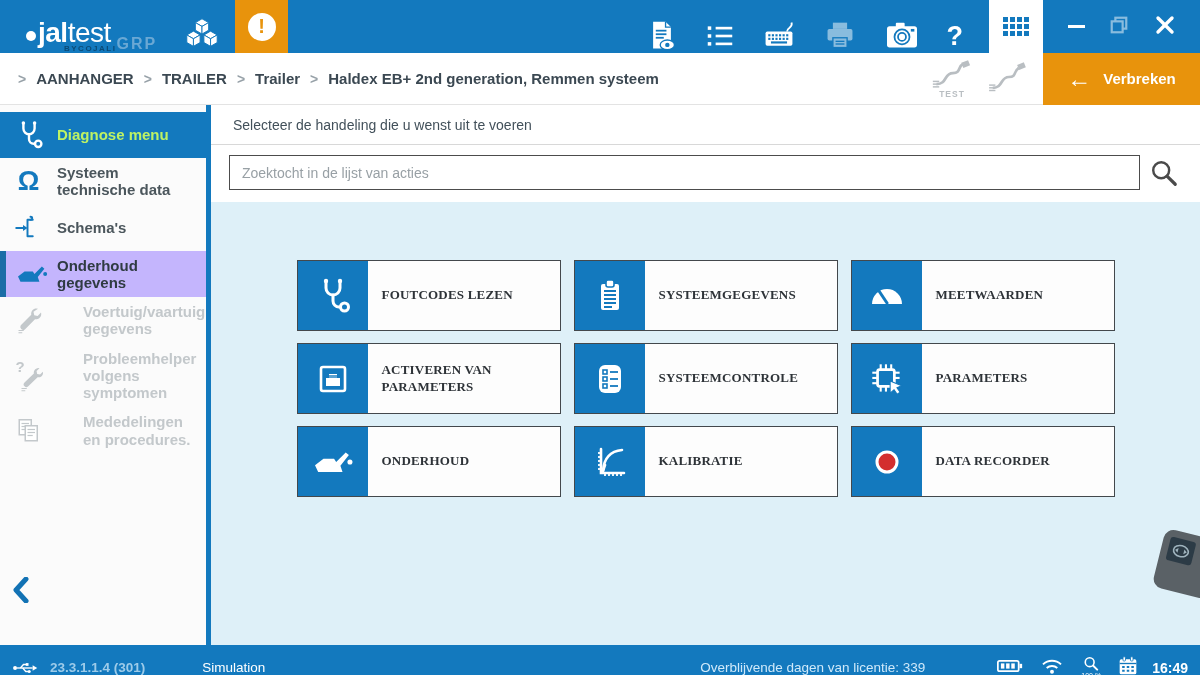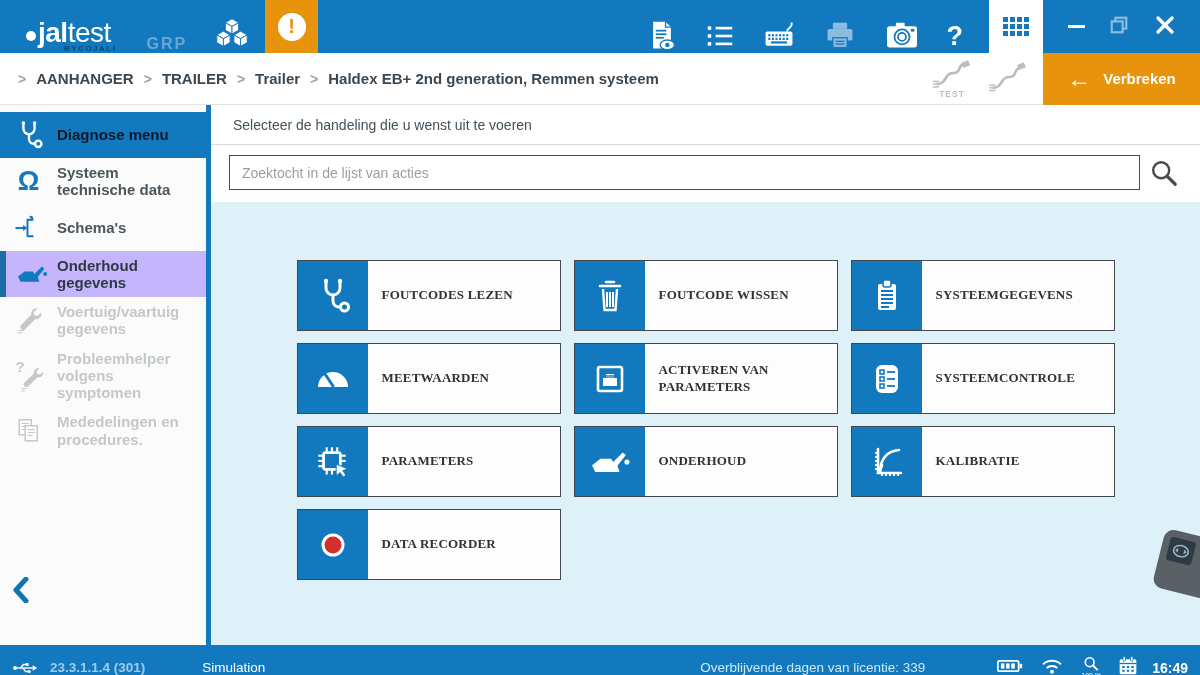--- a/index.html
+++ b/index.html
@@ -7,21 +7,21 @@
   body { font-family:"Liberation Sans","DejaVu Sans",sans-serif; background:#fff; }
 
   
   .topbar { height:53px; background:#1379BE; display:flex; align-items:flex-end; position:relative; }
   .logo { margin-left:26px; display:flex; flex-direction:column; color:#fff; line-height:1; }
   .logo-row { display:flex; align-items:flex-end; }
   .logo-dot { width:10px; height:10px; border-radius:50%; background:#fff; margin:0 2px 6px 0; }
   .logo-jal { font-size:28px; font-weight:700; letter-spacing:-.5px; }
   .logo-test { font-size:28px; font-weight:300; letter-spacing:-.5px; }
   .logo-by { font-size:8px; font-weight:700; letter-spacing:1.5px; color:#0b4a75; padding-left:38px; margin-top:-2px; }
-  .grp { color:#6aa8d4; font-weight:700; font-size:16px; letter-spacing:2px; margin-left:30px; }
+  .grp { color:#6aa8d4; font-weight:700; font-size:16px; letter-spacing:2px; }
   .cubes { margin-left:26px; display:flex; }
   .alert-tile { width:53px; height:53px; background:#E8930C; margin-left:14px; display:flex; align-items:center; justify-content:center; }
   .alert-circle { width:28px; height:28px; border-radius:50%; background:#fff; color:#E8930C; font-weight:700; font-size:20px; display:flex; align-items:center; justify-content:center; }
   .topbar-spacer { flex:1; }
   .tb-icons { display:flex; align-items:center; gap:27px; margin-right:26px; }
   .tb-icon { display:flex; align-items:center; justify-content:center; }
   .faded { opacity:.5; }
   .q-mark { color:#fff; font-size:27px; font-weight:700; }
   .apps-tile { width:54px; height:53px; background:#fff; display:flex; align-items:center; justify-content:center; }
   .apps-grid { display:grid; grid-template-columns:repeat(4,5px); grid-auto-rows:5px; gap:2px; }
@@ -36,24 +36,24 @@
   .crumb { cursor:default; }
   .conn-icons { display:flex; align-items:flex-end; gap:14px; margin-right:14px; }
   .disconnect-btn { width:157px; height:52px; background:#E8930C; color:#fff; display:flex; align-items:center; justify-content:center; gap:12px; font-size:15px; font-weight:700; }
   .back-arrow { font-size:24px; font-weight:700; line-height:1; }
 
   
   .page-body { display:flex; height:540px; }
   .sidebar { width:211px; background:#fbfbfb; border-right:5px solid #1379BE; display:flex; flex-direction:column; padding-top:7px; position:relative; }
   .side-item { display:flex; align-items:center; min-height:46px; padding:6px 6px 6px 0; font-size:15px; font-weight:600; color:#4b565c; line-height:1.15; }
   .side-icon { width:57px; min-width:57px; display:flex; align-items:center; justify-content:center; }
-  .side-item.active { background:#1379BE; color:#0f172a; }
+  .side-item.active { background:#1379BE; color:#bef264; }
   .side-item.selected { background:#c4b5fd; border-left:6px solid #1b6da6; color:#2f3b42; font-weight:700; }
   .side-item.selected .side-icon { width:51px; min-width:51px; }
-  .side-item.disabled { color:#c3c8cb; }
+  .side-item.disabled { color:#c3c8cb;gap:26px; }
   .omega { font-size:27px; font-weight:700; color:#1379BE; line-height:1; }
   .collapse-btn { position:absolute; left:12px; bottom:42px; display:flex; }
 
   .main { flex:1; display:flex; flex-direction:column; position:relative; }
   .main-header { height:40px; background:#fff; border-bottom:1px solid #d8d8d8; display:flex; align-items:center; padding-left:22px; font-size:14px; color:#42505a; }
   .search-row { background:#fff; padding:10px 12px 12px 18px; display:flex; align-items:center; }
   .search-input { flex:1; height:35px; border:1px solid #4c4c4c; background:#fff; font-size:14px; padding:0 12px; color:#333; outline:none; font-family:inherit; }
   .search-input::placeholder { color:#98a0a5; }
   .search-icon-wrap { width:48px; display:flex; justify-content:center; }
   .content { flex:1; background:#def0f8; padding-top:58px; position:relative;font-family:Liberation Serif, serif; }
@@ -384,35 +384,20 @@
               <path d="M13 6 v6 a7 7 0 0 0 14 0 V6" fill="none" stroke="#fff" stroke-width="3" stroke-linecap="round"></path>
               <circle cx="13" cy="5" r="2.2" fill="#fff"></circle>
                 <circle cx="27" cy="5" r="2.2" fill="#fff"></circle>
               <path d="M20 19 v6 a6 6 0 0 0 6 6 h1.5" fill="none" stroke="#fff" stroke-width="3" stroke-linecap="round"></path>
               <circle cx="31.5" cy="31" r="4" fill="none" stroke="#fff" stroke-width="3"></circle>
             </svg>
           </span>
           <span class="tile-label">FOUTCODES LEZEN</span>
         </div>
 
-        <div class="tile">
-          <span class="tile-icon">
-            <svg width="40" height="42" viewBox="0 0 40 40">
-              <path d="M16 6 h8" stroke="#fff" stroke-width="2.6" stroke-linecap="round"></path>
-              <line x1="10" y1="10" x2="30" y2="10" stroke="#fff" stroke-width="2.6" stroke-linecap="round"></line>
-              <path d="M13 13 l1.5 21 h11 L27 13" fill="none" stroke="#fff" stroke-width="2.4"></path>
-              <g stroke="#fff" stroke-width="2">
-                  <line x1="17" y1="16" x2="17" y2="31"></line>
-                  <line x1="20" y1="16" x2="20" y2="31"></line>
-                  <line x1="23" y1="16" x2="23" y2="31"></line>
-                </g>
-            </svg>
-          </span>
-          <span class="tile-label">FOUTCODE WISSEN</span>
-        </div>
 
         <div class="tile">
           <span class="tile-icon">
             <svg width="40" height="42" viewBox="0 0 40 40">
               <rect x="11" y="8" width="18" height="26" rx="2" fill="#fff"></rect>
               <rect x="16" y="4" width="8" height="7" rx="2" fill="#fff" stroke="#1379BE" stroke-width="1.6"></rect>
               <g stroke="#1379BE" stroke-width="2">
                   <line x1="14" y1="15" x2="26" y2="15"></line>
                   <line x1="14" y1="19" x2="26" y2="19"></line>
                   <line x1="14" y1="23" x2="26" y2="23"></line>

